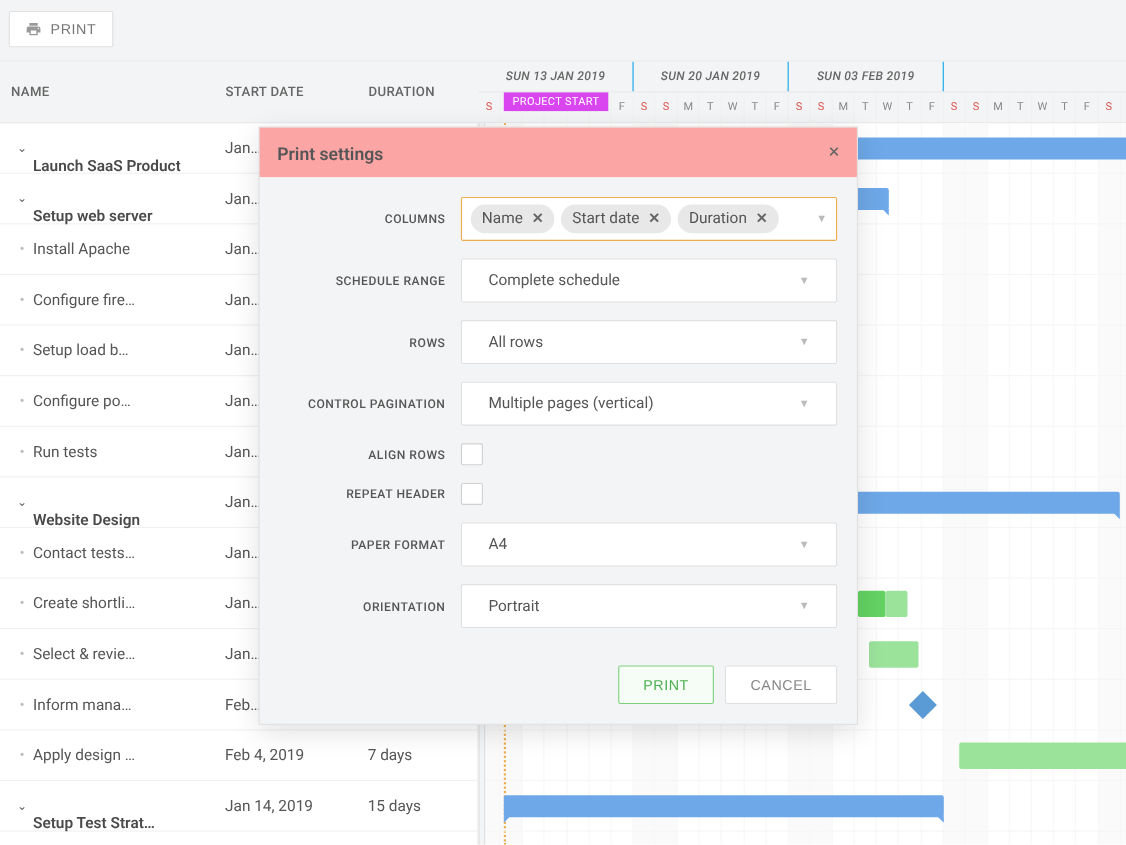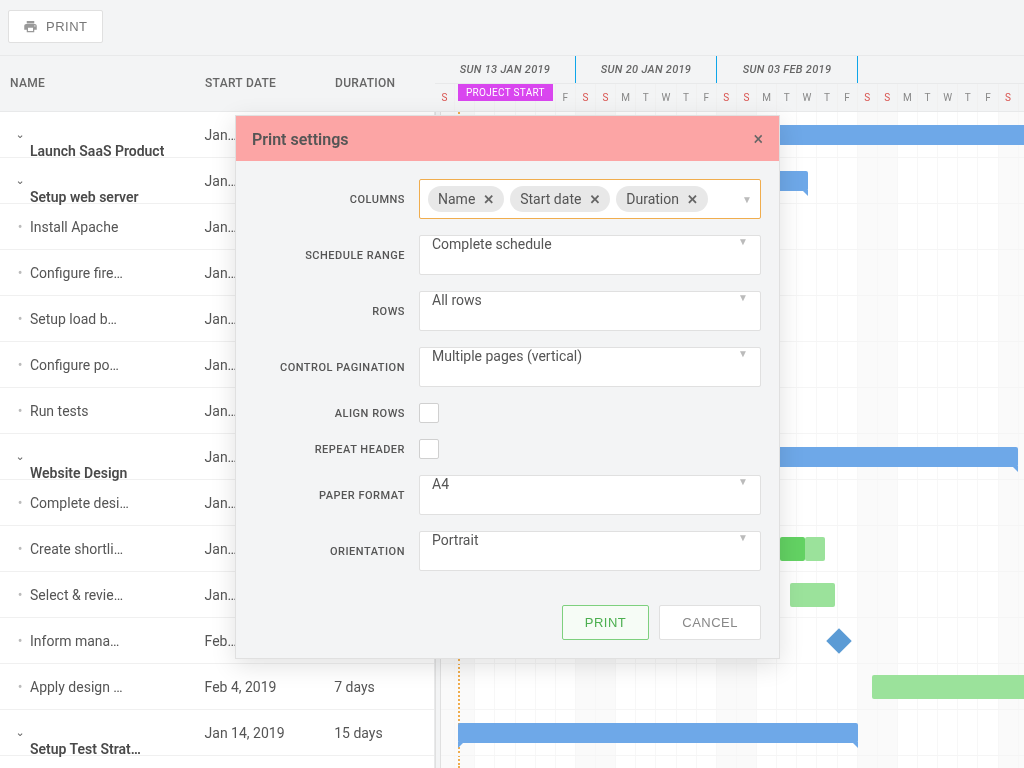--- a/index.html
+++ b/index.html
@@ -57,21 +57,21 @@
 
   
   .modal { position: absolute; left: 235px; top: 115px; width: 545px; background: #f3f4f5; border: 1px solid #e0e0e0; box-shadow: 0 6px 24px rgba(0,0,0,0.12); z-index: 100; }
   .modal-header { background: #fca5a5; padding: 12px 16px; display: flex; justify-content: space-between; align-items: flex-end; }
   .modal-title { font-size: 16px; font-weight: 600; color: #555; }
   .modal-close { font-size: 18px; color: #666; cursor: pointer; }
   .modal-body { padding: 18px 18px 8px 18px; }
   .form-row { display: flex; align-items: center; margin-bottom: 16px; }
   .form-label { width: 165px; text-align: right; font-size: 11px; font-weight: 500; color: #555; letter-spacing: 0.5px; padding-right: 14px; }
   .form-control { flex: 1; }
-  .select-box { background: #fff; border: 1px solid #e0e0e0; border-radius: 2px; height: 40px; display: flex; align-items: flex-start; padding: 0 12px; justify-content: space-between; color: #555; cursor: pointer; }
+  .select-box { background: #fff; border: 1px solid #e0e0e0; border-radius: 2px; height: 40px; display: flex; align-items: center; padding: 0 24px; justify-content: space-between; color: #555; cursor: pointer; }
   .caret-down { color: #bbb; font-size: 10px; }
   .tags-box { background: #fff; border: 1px solid #f0ad4e; border-radius: 2px; min-height: 40px; display: flex; align-items: center; padding: 4px 8px; gap: 6px; }
   .tag { background: #e8e8e8; border-radius: 14px; padding: 5px 10px; display: inline-flex; align-items: center; gap: 8px; font-size: 14px; color: #555; }
   .tag-x { font-size: 13px; font-weight: 600; color: #666; cursor: pointer; }
   .tags-spacer { flex: 1; }
   .checkbox { width: 20px; height: 20px; border: 1px solid #d0d0d0; background: #fff; border-radius: 2px; cursor: pointer; }
   .modal-footer { padding: 10px 18px 18px; display: flex; justify-content: flex-end; gap: 10px; }
   .btn { padding: 9px 22px; border-radius: 2px; font-size: 13px; font-weight: 500; letter-spacing: 0.5px; cursor: pointer; border: 1px solid #e0e0e0; background: #fff; color: #888; }
   .btn.primary { border-color: #7ed07e; color: #4caf50; background: #f6fcf6; }
 </style>
@@ -196,21 +196,21 @@
         <div class="name-cell indent-1">
           <span class="chev">⌄</span>
           <span class="task-label bold">Website Design</span>
         </div>
         <div class="date-cell">Jan…</div>
         <div class="dur-cell"></div>
       </div>
       <div class="left-row">
         <div class="name-cell indent-2">
           <span class="dot">•</span>
-          <span class="task-label">Complete desi…</span>
+          <span class="task-label">Contact tests…</span>
         </div>
         <div class="date-cell">Jan…</div>
         <div class="dur-cell"></div>
       </div>
       <div class="left-row">
         <div class="name-cell indent-2">
           <span class="dot">•</span>
           <span class="task-label">Create shortli…</span>
         </div>
         <div class="date-cell">Jan…</div>

